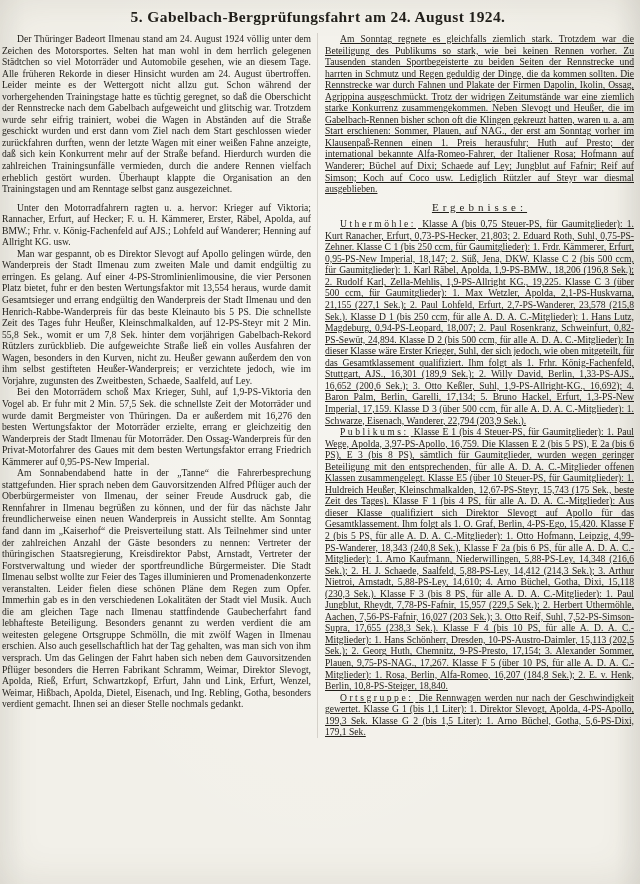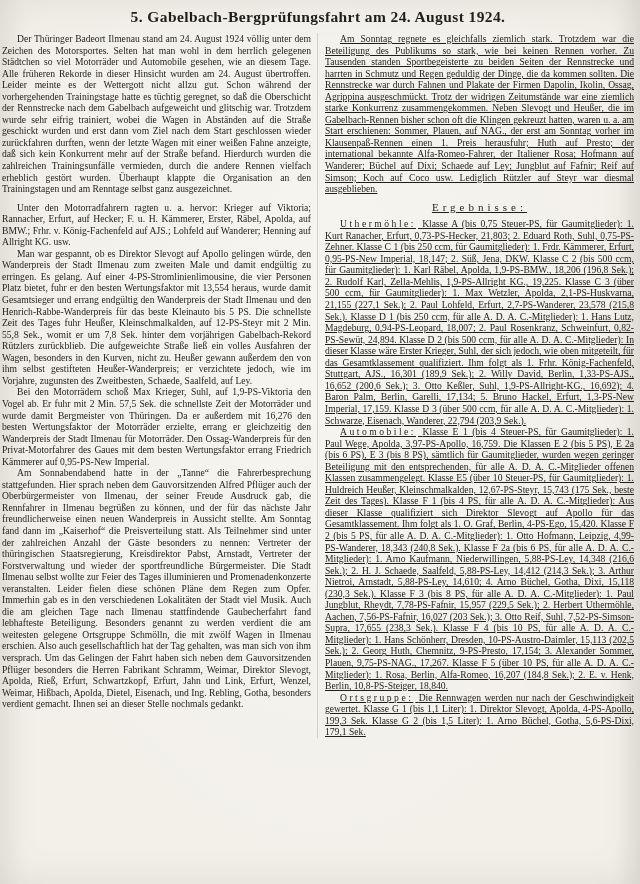--- a/index.html
+++ b/index.html
@@ -83,21 +83,21 @@
       <p>Am Sonntag regnete es gleichfalls ziemlich stark. Trotzdem war die Beteiligung des Publikums so stark, wie bei keinen Rennen vorher. Zu Tausenden standen Sportbegeisterte zu beiden Seiten der Rennstrecke und harrten in Schmutz und Regen geduldig der Dinge, die da kommen sollten. Die Rennstrecke war durch Fahnen und Plakate der Firmen Dapolin, Ikolin, Ossag, Agrippina ausgeschmückt. Trotz der widrigen Zeitumstände war eine ziemlich starke Konkurrenz zusammengekommen. Neben Slevogt und Heußer, die im Gabelbach-Rennen bisher schon oft die Klingen gekreuzt hatten, waren u. a. am Start erschienen: Sommer, Plauen, auf NAG., der erst am Sonntag vorher im Klausenpaß-Rennen einen 1. Preis herausfuhr; Huth auf Presto; der international bekannte Alfa-Romeo-Fahrer, der Italiener Rosa; Hofmann auf Wanderer; Büchel auf Dixi; Schaede auf Ley; Jungblut auf Fafnir; Reif auf Simson; Koch auf Coco usw. Lediglich Rützler auf Steyr war diesmal ausgeblieben.</p>
 
       <p class="results-heading">Ergebnisse:</p>
 
       <p>
         <span class="section-label">Uthermöhle:</span>
         <span>Klasse A (bis 0,75 Steuer-PS, für Gaumitglieder): 1. Kurt Ranacher, Erfurt, 0,73-PS-Hecker, 21,803; 2. Eduard Roth, Suhl, 0,75-PS-Zehner. Klasse C 1 (bis 250 ccm, für Gaumitglieder): 1. Frdr. Kämmerer, Erfurt, 0,95-PS-New Imperial, 18,147; 2. Süß, Jena, DKW. Klasse C 2 (bis 500 ccm, für Gaumitglieder): 1. Karl Räbel, Apolda, 1,9-PS-BMW., 18,206 (196,8 Sek.); 2. Rudolf Karl, Zella-Mehlis, 1,9-PS-Allright KG., 19,225. Klasse C 3 (über 500 ccm, für Gaumitglieder): 1. Max Wetzler, Apolda, 2,1-PS-Huskvarna, 21,155 (227,1 Sek.); 2. Paul Lohfeld, Erfurt, 2,7-PS-Wanderer, 23,578 (215,8 Sek.). Klasse D 1 (bis 250 ccm, für alle A. D. A. C.-Mitglieder): 1. Hans Lutz, Magdeburg, 0,94-PS-Leopard, 18,007; 2. Paul Rosenkranz, Schweinfurt, 0,82-PS-Sewüt, 24,894. Klasse D 2 (bis 500 ccm, für alle A. D. A. C.-Mitglieder): In dieser Klasse wäre Erster Krieger, Suhl, der sich jedoch, wie oben mitgeteilt, für das Gesamtklassement qualifiziert. Ihm folgt als 1. Frhr. König-Fachenfeld, Stuttgart, AJS., 16,301 (189,9 Sek.); 2. Willy David, Berlin, 1,33-PS-AJS., 16,652 (200,6 Sek.); 3. Otto Keßler, Suhl, 1,9-PS-Allright-KG., 16,692); 4. Baron Palm, Berlin, Garelli, 17,134; 5. Bruno Hackel, Erfurt, 1,3-PS-New Imperial, 17,159. Klasse D 3 (über 500 ccm, für alle A. D. A. C.-Mitglieder): 1. Schwarze, Eisenach, Wanderer, 22,794 (203,9 Sek.).</span>
       </p>
 
       <p>
-        <span class="section-label">Automobile:</span>
+        <span class="section-label">Publikums:</span>
         <span>Klasse E 1 (bis 4 Steuer-PS, für Gaumitglieder): 1. Paul Wege, Apolda, 3,97-PS-Apollo, 16,759. Die Klassen E 2 (bis 5 PS), E 2a (bis 6 PS), E 3 (bis 8 PS), sämtlich für Gaumitglieder, wurden wegen geringer Beteiligung mit den entsprechenden, für alle A. D. A. C.-Mitglieder offenen Klassen zusammengelegt. Klasse E5 (über 10 Steuer-PS, für Gaumitglieder): 1. Huldreich Heußer, Kleinschmalkalden, 12,67-PS-Steyr, 15,743 (175 Sek., beste Zeit des Tages). Klasse F 1 (bis 4 PS, für alle A. D. A. C.-Mitglieder): Aus dieser Klasse qualifiziert sich Direktor Slevogt auf Apollo für das Gesamtklassement. Ihm folgt als 1. O. Graf, Berlin, 4-PS-Ego, 15,420. Klasse F 2 (bis 5 PS, für alle A. D. A. C.-Mitglieder): 1. Otto Hofmann, Leipzig, 4,99-PS-Wanderer, 18,343 (240,8 Sek.). Klasse F 2a (bis 6 PS, für alle A. D. A. C.-Mitglieder): 1. Arno Kaufmann, Niederwillingen, 5,88-PS-Ley, 14,348 (216,6 Sek.); 2. H. J. Schaede, Saalfeld, 5,88-PS-Ley, 14,412 (214,3 Sek.); 3. Arthur Nietroi, Arnstadt, 5,88-PS-Ley, 14,610; 4. Arno Büchel, Gotha, Dixi, 15,118 (230,3 Sek.). Klasse F 3 (bis 8 PS, für alle A. D. A. C.-Mitglieder): 1. Paul Jungblut, Rheydt, 7,78-PS-Fafnir, 15,957 (229,5 Sek.); 2. Herbert Uthermöhle, Aachen, 7,56-PS-Fafnir, 16,027 (203 Sek.); 3. Otto Reif, Suhl, 7,52-PS-Simson-Supra, 17,655 (238,3 Sek.). Klasse F 4 (bis 10 PS, für alle A. D. A. C.-Mitglieder): 1. Hans Schönherr, Dresden, 10-PS-Austro-Daimler, 15,113 (202,5 Sek.); 2. Georg Huth, Chemnitz, 9-PS-Presto, 17,154; 3. Alexander Sommer, Plauen, 9,75-PS-NAG., 17,267. Klasse F 5 (über 10 PS, für alle A. D. A. C.-Mitglieder): 1. Rosa, Berlin, Alfa-Romeo, 16,207 (184,8 Sek.); 2. E. v. Henk, Berlin, 10,8-PS-Steiger, 18,840.</span>
       </p>
 
       <p>
         <span class="section-label">Ortsgruppe:</span>
         <span>Die Rennwagen werden nur nach der Geschwindigkeit gewertet. Klasse G 1 (bis 1,1 Liter): 1. Direktor Slevogt, Apolda, 4-PS-Apollo, 199,3 Sek. Klasse G 2 (bis 1,5 Liter): 1. Arno Büchel, Gotha, 5,6-PS-Dixi, 179,1 Sek.</span>
       </p>
     </div>
 
   </div>

